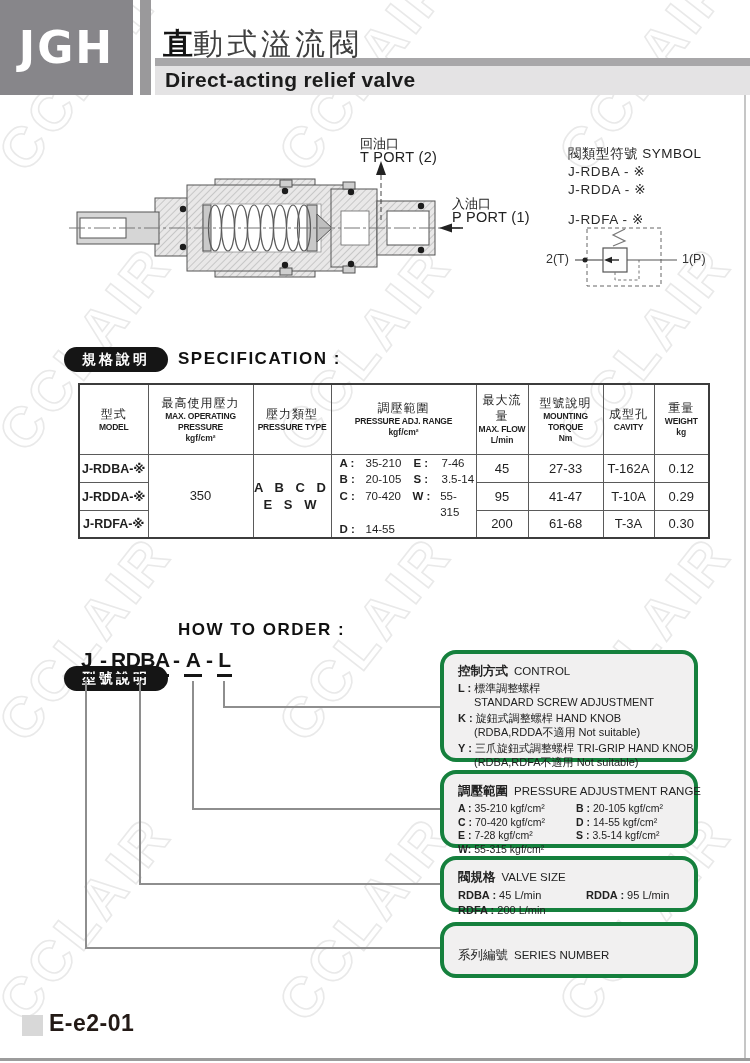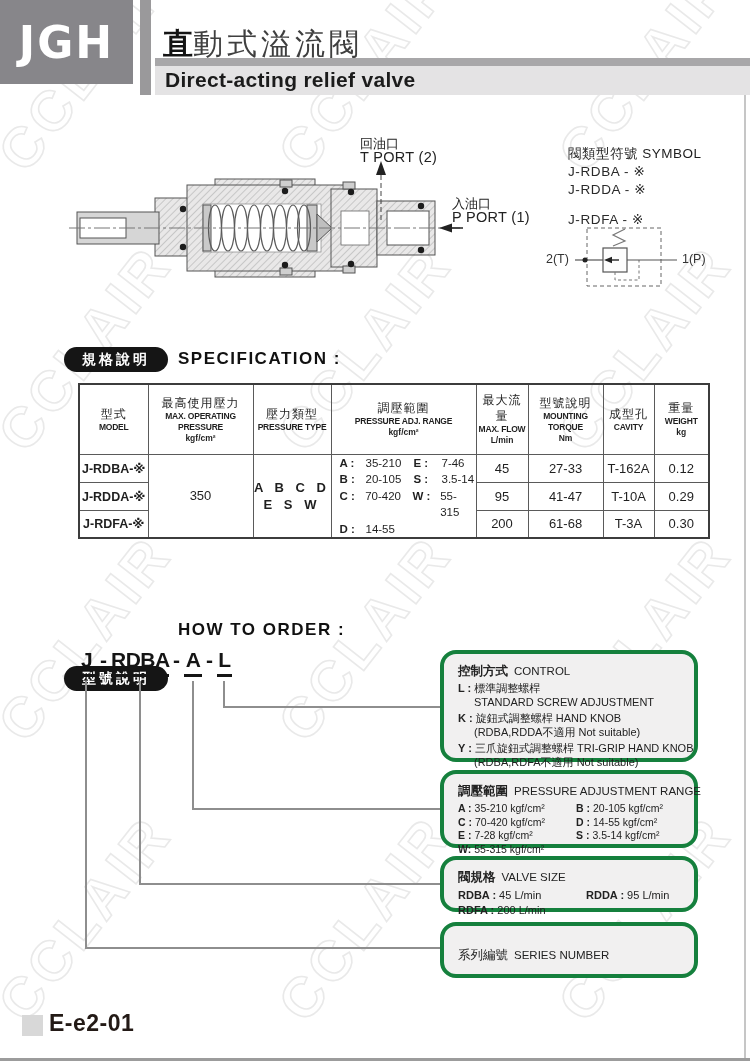--- a/index.html
+++ b/index.html
@@ -9,21 +9,21 @@
   .abs{position:absolute;}
 
   
   .wm-layer{position:absolute;left:0;top:0;z-index:0;pointer-events:none;}
   .wm-layer text{fill:none;stroke:#e9e9e9;stroke-width:1.6px;font-size:56px;font-weight:bold;letter-spacing:5px;
                  font-family:"Liberation Sans","DejaVu Sans",sans-serif;}
 
   .z1{z-index:1;}
 
   
-  .logo-box{left:0;top:0;width:133px;height:84px;background:#87868a;display:flex;align-items:center;justify-content:center;}
+  .logo-box{left:0;top:0;width:133px;height:95px;background:#87868a;display:flex;align-items:center;justify-content:center;}
   .logo-text{color:#fff;font-size:44px;font-weight:bold;letter-spacing:2px;font-family:"DejaVu Sans","Liberation Sans",sans-serif;}
   .hdr-stripe{left:140px;top:0;width:11px;height:95px;background:#9a999b;}
   .title-zh{left:163px;top:24px;font-size:30px;white-space:nowrap;}
   .title-zh .lead{font-weight:bold;color:#141414;}
   .title-zh .rest{color:#3f3f3f;letter-spacing:4px;}
   .hdr-bar{left:155px;top:58px;width:595px;height:8px;background:#a8a7a9;}
   .hdr-strip{left:155px;top:66px;width:595px;height:29px;background:#e4e3e4;}
   .title-en{left:165px;top:68px;font-size:21px;font-weight:bold;color:#1b1b1b;letter-spacing:0.3px;}
 
   

